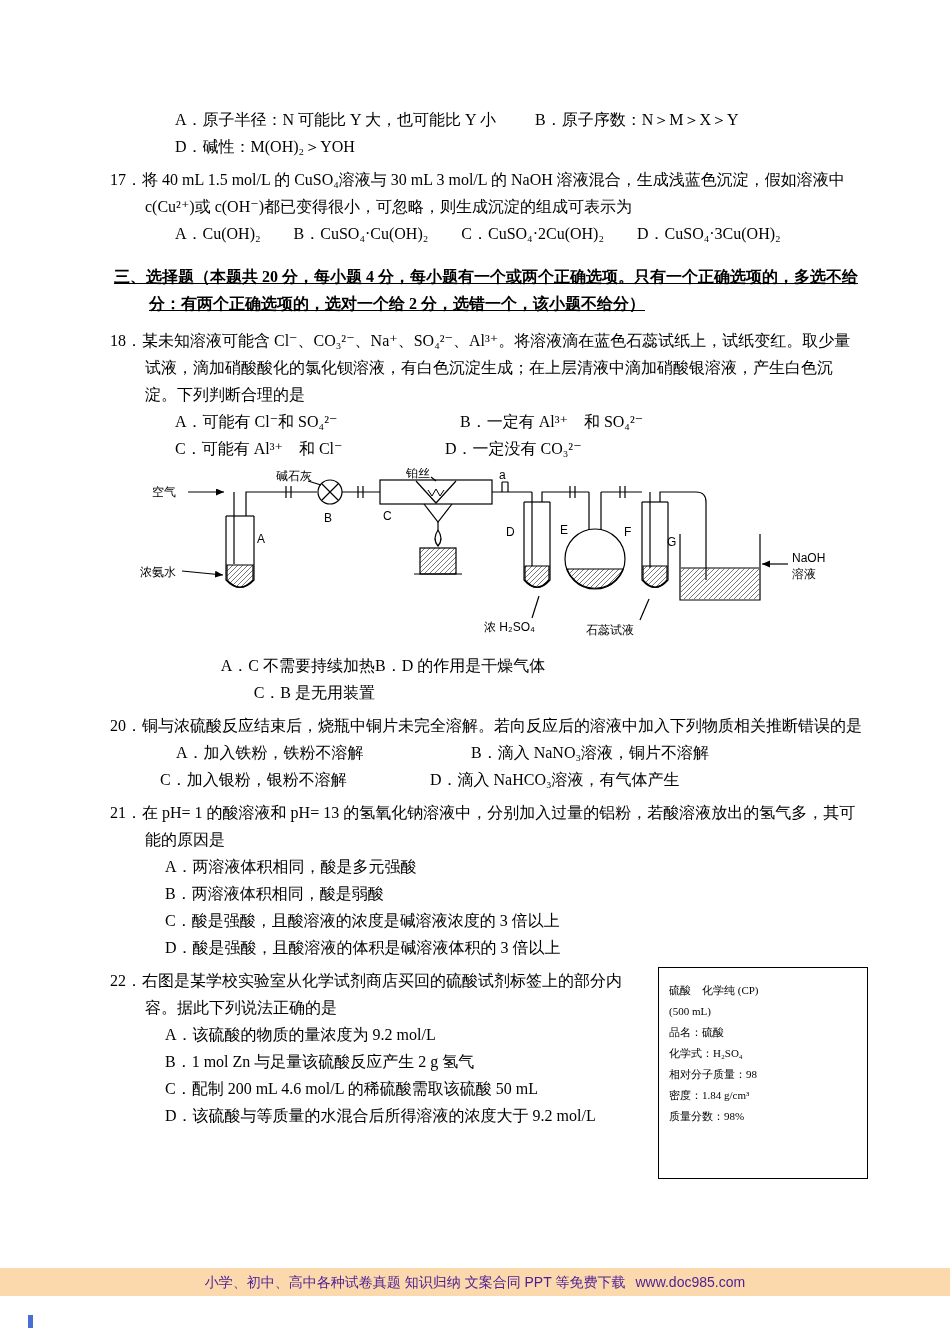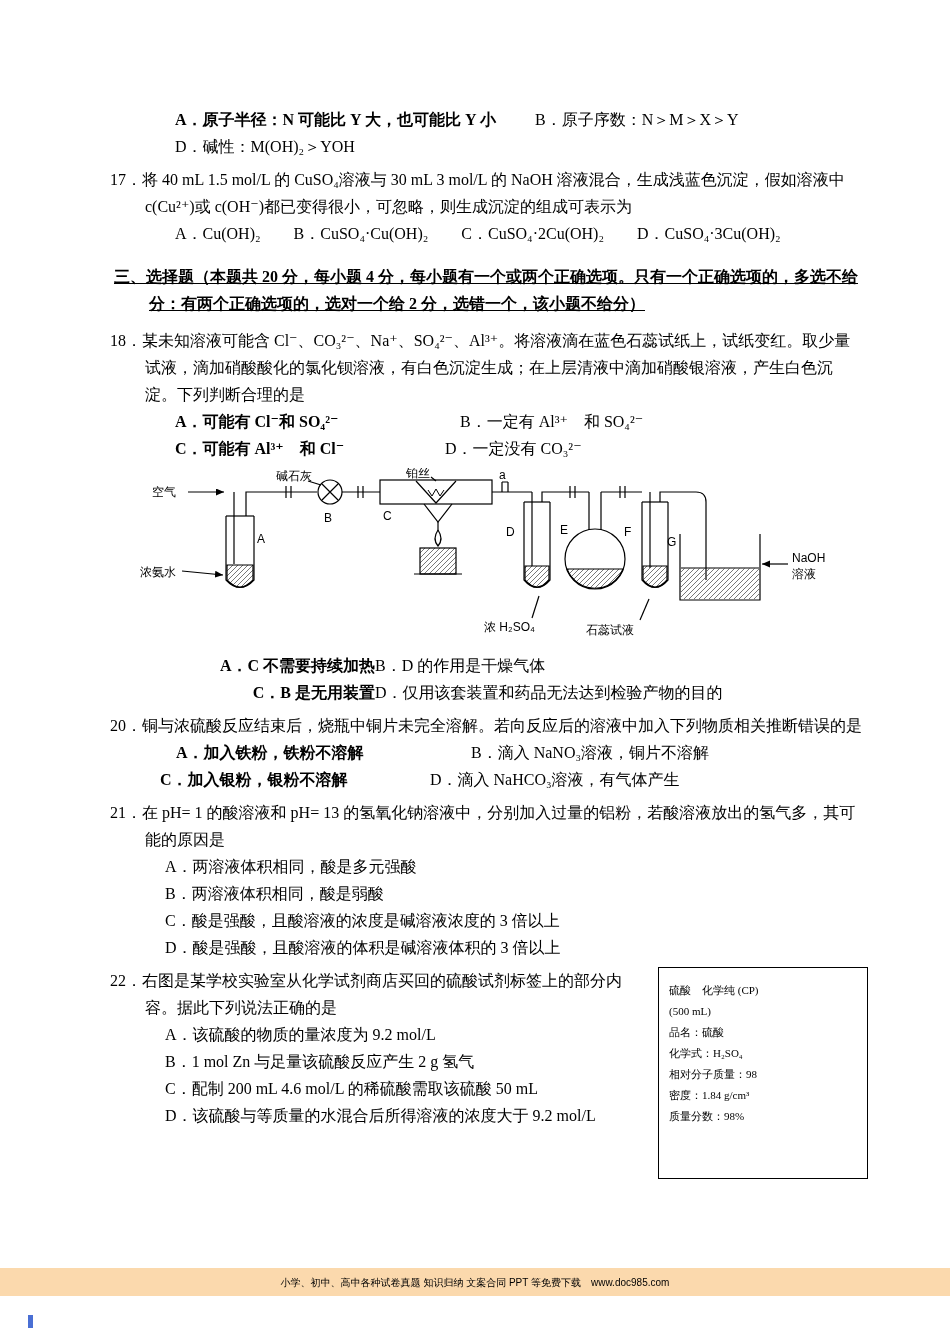--- a/index.html
+++ b/index.html
@@ -4,33 +4,33 @@
 <style>
   html,body{margin:0;padding:0;background:#ffffff;}
   .page{position:relative;width:950px;height:1344px;background:#ffffff;overflow:hidden;
         font-family:"Liberation Serif","DejaVu Serif",serif;font-size:16px;line-height:27px;color:#000;}
   .content{padding:106px 88px 0 110px;}
   .stem{padding-left:35px;text-indent:-35px;}
   .qblock{margin-top:6px;}
   .section-head{font-weight:700;margin:16px 0 10px 4px;text-decoration:underline;}
   .optrow{display:flex;margin-left:65px;}
   .optrow.ml50{margin-left:50px;}
-  .c{flex:none;font-weight:bold;}
+  .c{flex:none;}
   .c360{width:360px;} .c405{width:405px;} .c285{width:285px;} .c270{width:270px;}
   .c200{width:200px;text-align:right;} .c295{width:295px;margin-left:16px;}
   .optline{display:flex;margin-left:65px;gap:33px;}
   .optitem{margin-left:55px;}
   .diagram{margin:4px 0 4px 30px;}
   .dtext text{font-size:12px;fill:#000;font-family:"Liberation Sans","DejaVu Sans",sans-serif;}
   .label-box{float:right;width:188px;min-height:186px;border:1.5px solid #000;
              padding:12px 10px;margin:0 -6px 20px 16px;font-size:11px;line-height:21px;}
   .q22::after{content:"";display:block;clear:both;}
   .footer{position:absolute;left:0;right:0;bottom:48px;height:28px;background:#fbd9ad;
           display:flex;align-items:center;justify-content:center;gap:10px;
-          font-family:"Liberation Sans","DejaVu Sans",sans-serif;font-size:10px;color:#000000;}
+          font-family:"Liberation Sans","DejaVu Sans",sans-serif;font-size:14px;color:#4c1d95;}
   .artifact{position:absolute;left:28px;bottom:16px;width:5px;height:13px;background:#4a6fd4;}
 </style>
 </head>
 <body>
 
 <div class="page">
   <div class="content">
 
     <div class="optrow">
       <span class="c c360">A．原子半径：N 可能比 Y 大，也可能比 Y 小</span>
@@ -155,21 +155,20 @@
           </g>
         </svg>
       </div>
 
       <div class="optrow">
         <span class="c c200">A．C 不需要持续加热</span>
         <span>B．D 的作用是干燥气体</span>
       </div>
       <div class="optrow">
         <span class="c c200">C．B 是无用装置</span>
-        <span>D．仅用该套装置和药品无法达到检验产物的目的</span>
       </div>
     </div>
 
     <div class="qblock">
       <div class="stem">20．铜与浓硫酸反应结束后，烧瓶中铜片未完全溶解。若向反应后的溶液中加入下列物质相关推断错误的是</div>
       <div class="optrow ml50">
         <span class="c c295">A．加入铁粉，铁粉不溶解</span>
         <span>B．滴入 NaNO₃溶液，铜片不溶解</span>
       </div>
       <div class="optrow ml50">

